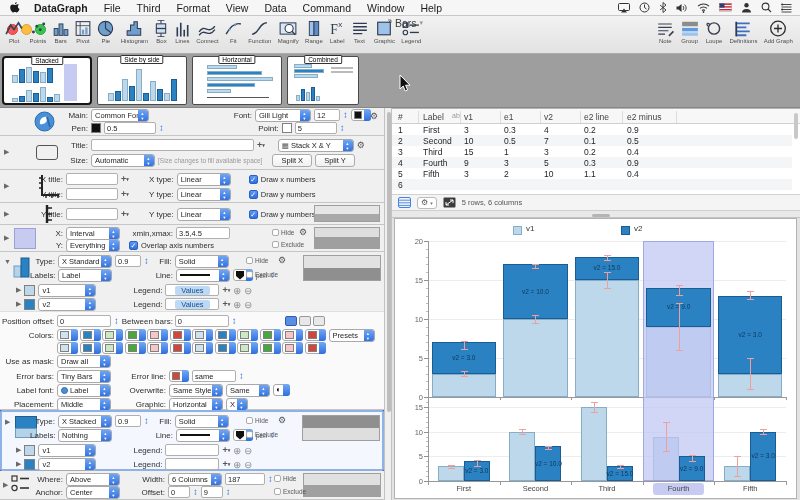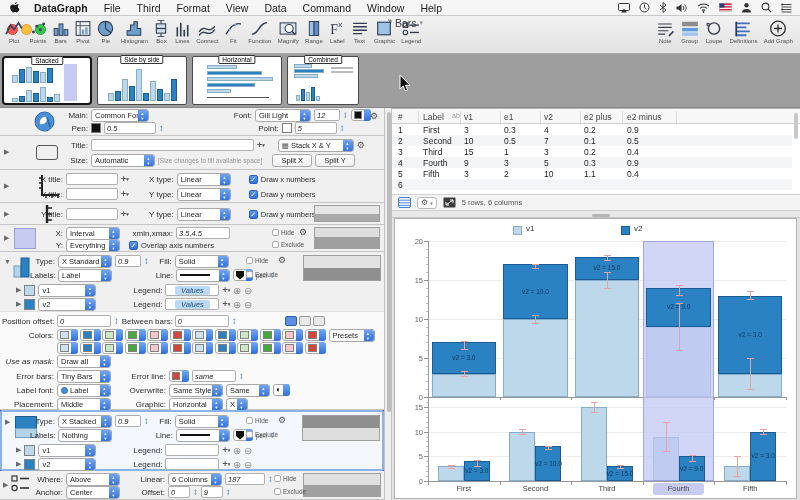--- a/index.html
+++ b/index.html
@@ -41,21 +41,21 @@
   .r{position:absolute;display:flex;align-items:center;gap:3px;white-space:nowrap;height:14px;}
   .lbl{font-size:8px;color:#2e2e2e;text-align:right;display:inline-block;flex:none;}
   .pop{position:relative;display:inline-flex;align-items:center;height:13px;background:#fff;
     border:1px solid #a9a9a9;border-radius:3px;font-size:7.5px;color:#1e1e1e;
     padding:0 13px 0 3px;flex:none;overflow:hidden;white-space:nowrap;}
   .pop::after{content:"";position:absolute;right:-1px;top:-1px;bottom:-1px;width:11px;
     background:linear-gradient(#74a9f4,#2e6fdf);border-radius:0 3px 3px 0;}
   .pop::before{content:"▴\A▾";white-space:pre;position:absolute;right:1.5px;top:1px;z-index:2;
     font-size:4.5px;line-height:5px;color:#fff;text-align:center;width:8px;}
   .fld{display:inline-block;height:12px;background:#fff;border:1px solid #b0b0b0;border-radius:2px;
-    font-size:7.5px;color:#1e1e1e;padding:1px 2px 0;flex:none;overflow:hidden;white-space:nowrap;font-style:italic;}
+    font-size:7.5px;color:#1e1e1e;padding:1px 2px 0;flex:none;overflow:hidden;white-space:nowrap;}
   .stp{color:#2e6fe0;font-size:9.5px;font-weight:bold;flex:none;line-height:12px;}
   .cb{width:9px;height:9px;border:1px solid #ababab;border-radius:2px;background:#fff;display:inline-block;
     flex:none;font-size:7px;line-height:8px;text-align:center;color:#fff;}
   .cb.on{background:linear-gradient(#5d98f0,#2e6fdf);border-color:#2a62c4;}
   .cbl{font-size:7.5px;color:#2e2e2e;}
   .tiny{font-size:6.5px;color:#555;}
   .gear{font-size:9px;color:#555;flex:none;}
   .plus{font-size:9px;color:#555;font-weight:bold;flex:none;line-height:10px;}
   .plus small{font-size:5px;vertical-align:bottom;}
   .pm{font-size:9.5px;color:#8a8a8a;flex:none;}
@@ -739,21 +739,21 @@
           </span>
           <span class="minipop">
             <span class="sw" style="width:9px;height:8px;background:#f5c7ca;"></span>
           </span>
           <span class="minipop">
             <span class="sw" style="width:9px;height:8px;background:#d6453c;"></span>
           </span>
         </span>
     </div>
     <div class="r" style="left:2px;top:102px;">
-      <span class="lbl" style="width:52px;font-style:italic;">Use as mask:</span>
+      <span class="lbl" style="width:52px;">Use as mask:</span>
       <span class="pop" style="width:54px;">
           <span>Draw all</span>
         </span>
     </div>
     <div class="r" style="left:2px;top:117px;">
       <span class="lbl" style="width:52px;">Error bars:</span>
       <span class="pop" style="width:54px;">
           <span>Tiny Bars</span>
         </span>
       <span class="lbl" style="width:52px;">Error line:</span>
@@ -871,21 +871,21 @@
           <rect x="1" y="2" width="5" height="5" fill="none" stroke="#333" stroke-width="1.2"></rect>
           <path d="M9 4.5h9" stroke="#333" stroke-width="1.6"></path>
           <circle cx="3.5" cy="14" r="2.6" fill="none" stroke="#333" stroke-width="1.2"></circle>
           <path d="M9 14h9" stroke="#333" stroke-width="1.6"></path>
         </svg></span>
     <div class="r" style="left:0;top:1px;">
       <span class="lbl" style="width:55px;margin-left:8px;">Where:</span>
       <span class="pop" style="width:54px;">
           <span>Above</span>
         </span>
-      <span class="lbl" style="width:42px;">Linear:</span>
+      <span class="lbl" style="width:42px;">Width:</span>
       <span class="pop" style="width:54px;">
           <span>6 Columns</span>
         </span>
       <span class="fld" style="width:40px;">187</span>
       <span class="stp">↕</span>
     </div>
     <span class="cb abs" style="left:274px;top:4px;width:7px;height:7px;"></span>
     <span class="tiny abs" style="left:283px;top:4px;">Hide</span>
     <span class="prev" style="right:3px;top:2px;width:78px;height:24px;background:linear-gradient(180deg,#e0e0e0 0 50%,#a0a0a0 50% 100%);"></span>
     <div class="r" style="left:0;top:14px;">
@@ -910,21 +910,21 @@
 
 <div id="right">
   <div id="dtable">
     <div id="thead">
       <span class="hcell" style="left:6px;">#</span>
       <span class="hcell" style="left:31px;">Label</span>
       <span class="hcell" style="left:60px;color:#999;font-size:7px;">ab</span>
       <span class="hcell" style="left:72px;">v1</span>
       <span class="hcell" style="left:112px;">e1</span>
       <span class="hcell" style="left:152px;">v2</span>
-      <span class="hcell" style="left:192px;">e2 plus</span>
+      <span class="hcell" style="left:192px;">e2 line</span>
       <span class="hcell" style="left:235px;">e2 minus</span>
       <span class="hsep" style="left:26px;"></span>
         <span class="hsep" style="left:68px;"></span>
       <span class="hsep" style="left:108px;"></span>
         <span class="hsep" style="left:148px;"></span>
       <span class="hsep" style="left:188px;"></span>
         <span class="hsep" style="left:230px;"></span>
       <span class="hsep" style="left:284px;"></span>
     </div>
     <div id="tbody">

